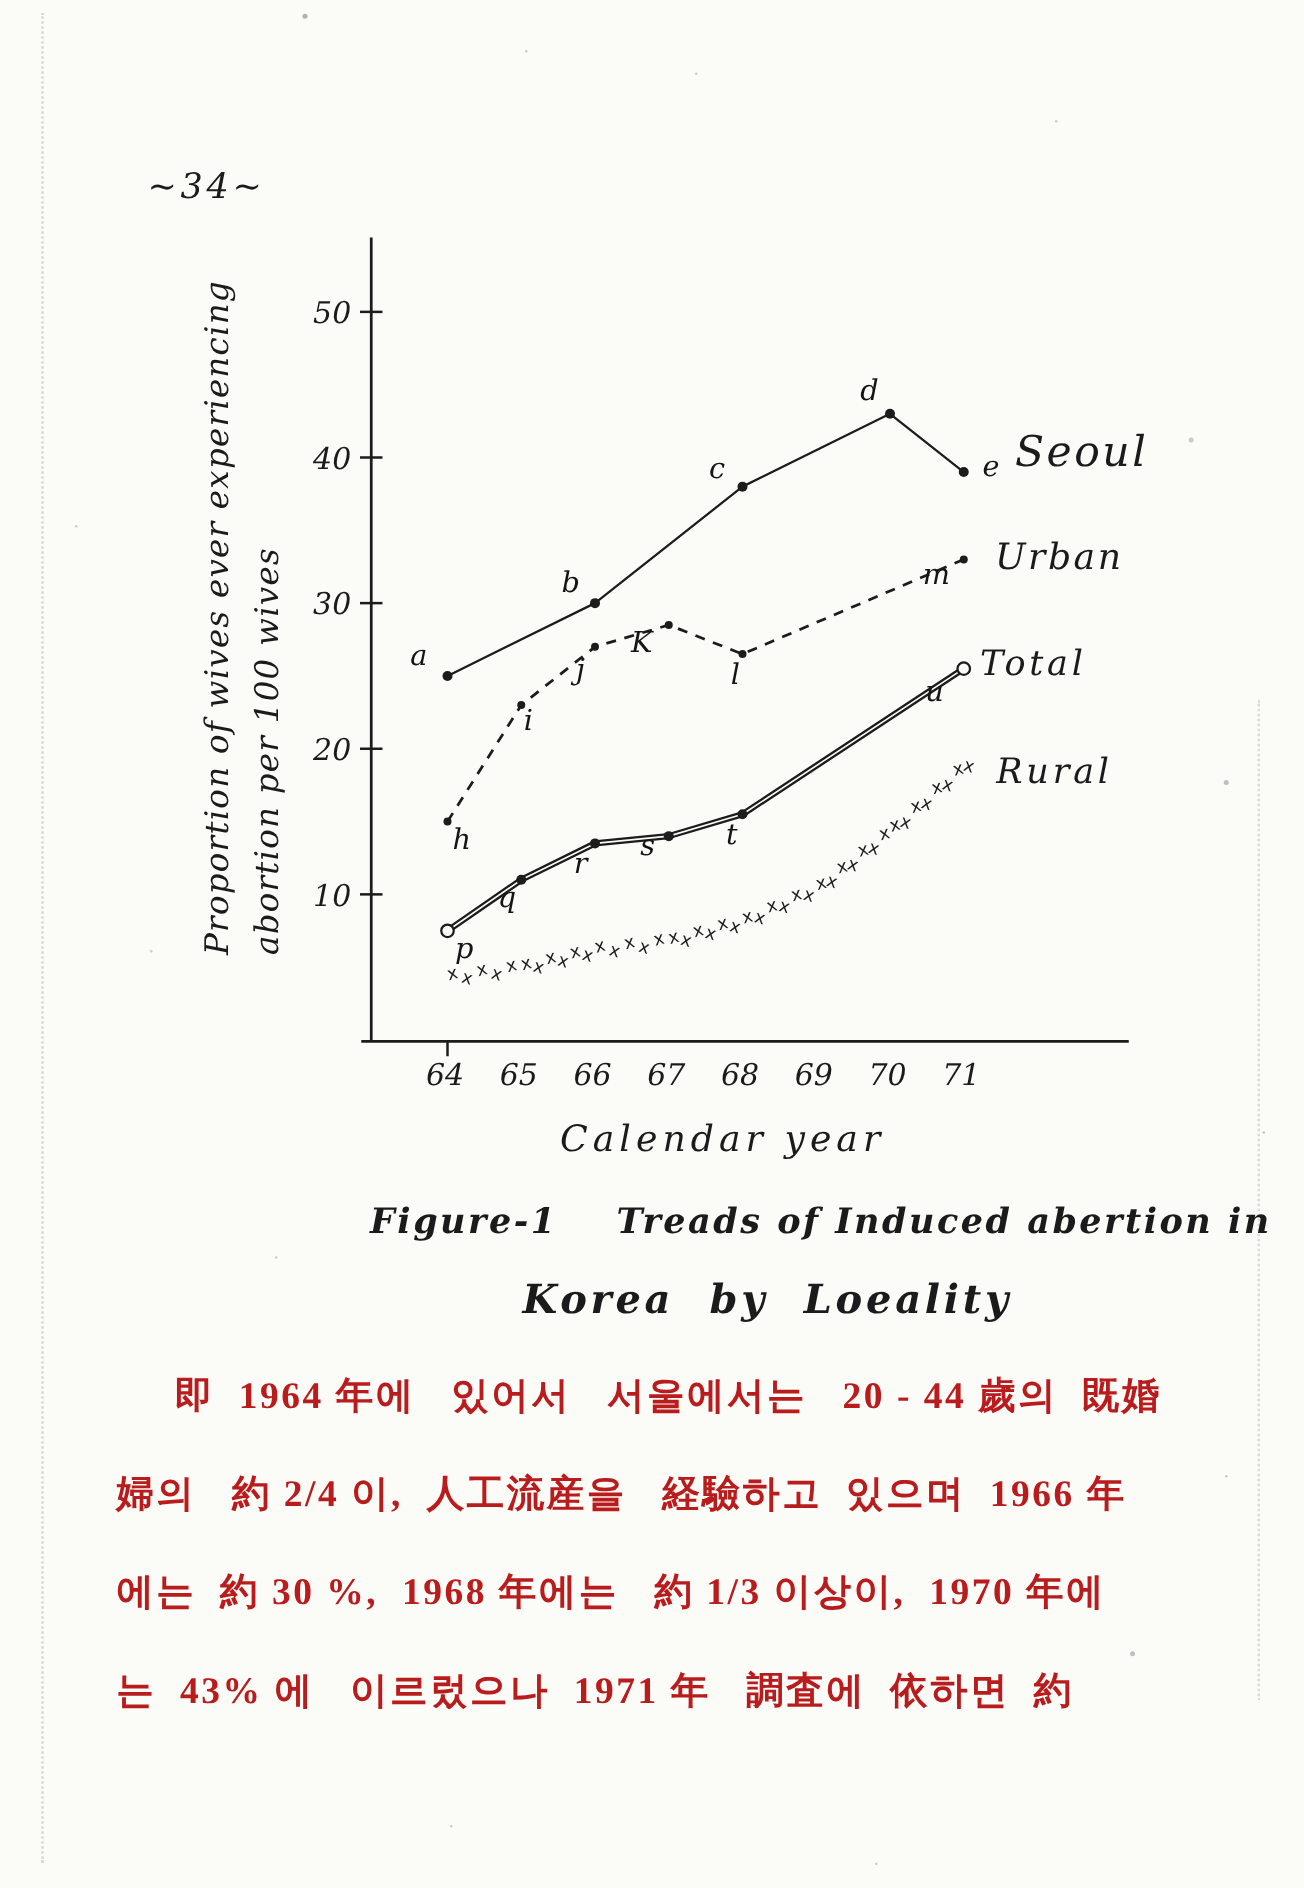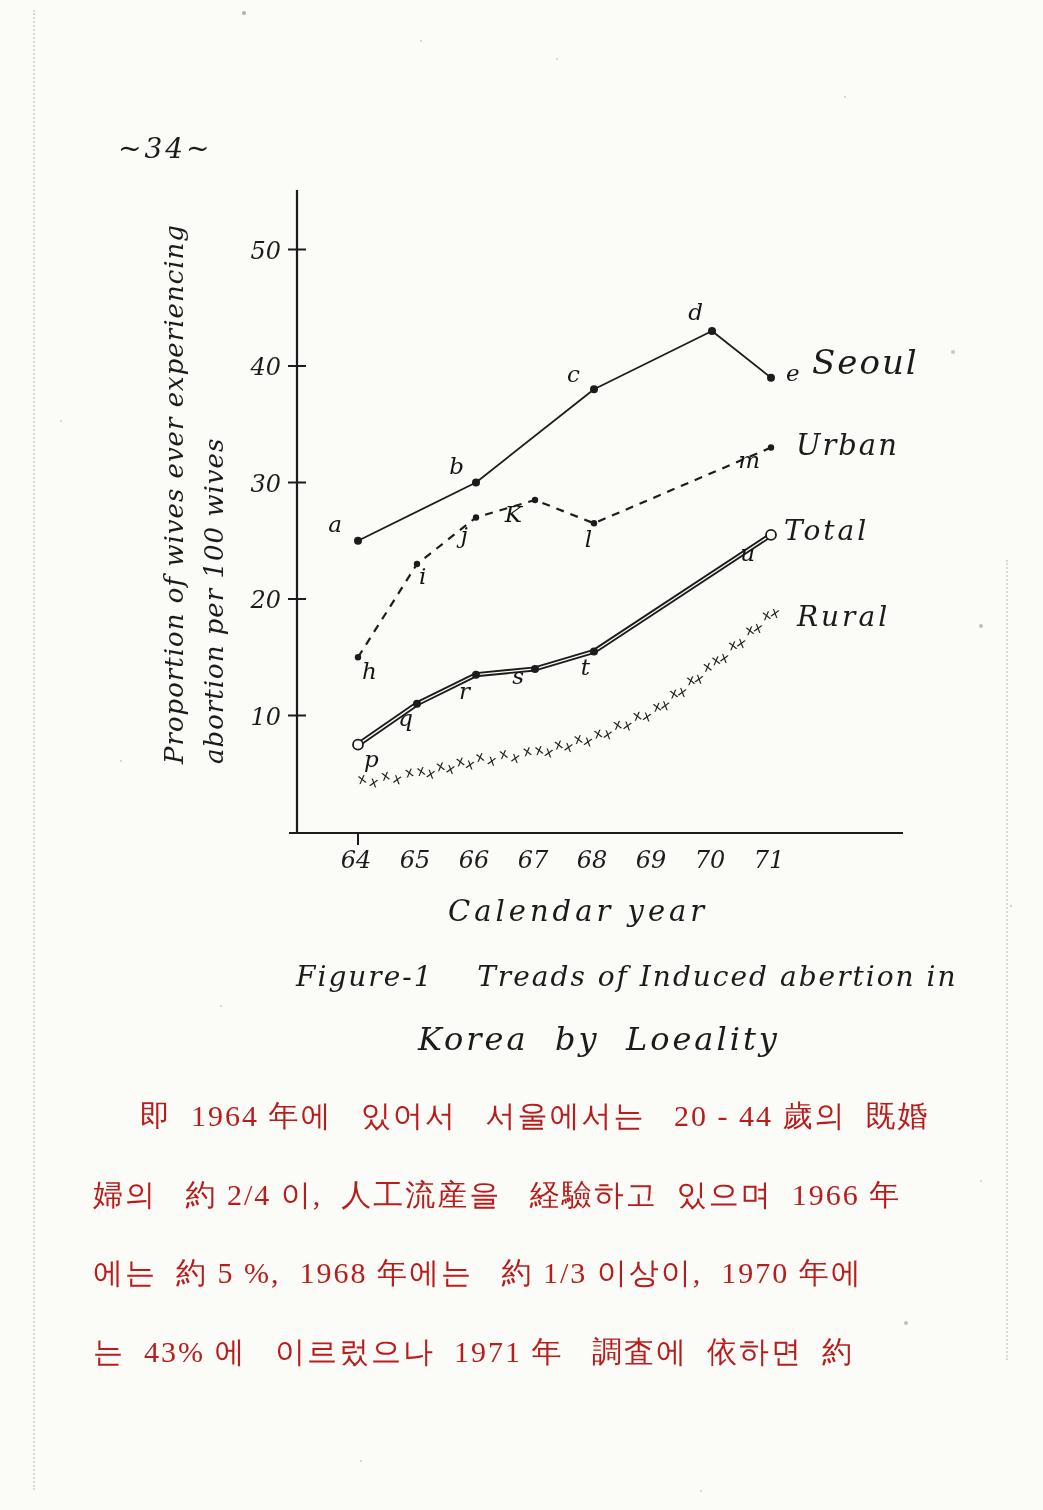--- a/index.html
+++ b/index.html
@@ -5,21 +5,21 @@
   html,body{margin:0;padding:0;}
   body{
     width:1043px;height:1510px;
     background:#fbfbf8;
     position:relative;
     overflow:hidden;
     font-family:"DejaVu Serif", serif;
     color:#1c1c1c;
   }
   .abs{position:absolute;}
-  .pre{white-space:pre;}
+  .pre{white-space:pre;font-weight:bold;}
   .hwtxt{ 
     font-family:"DejaVu Serif", serif;
     font-style:italic;
     color:#1b1b1b;
   }
   .cjk{ 
     font-family:"Liberation Serif","DejaVu Serif", serif;
     color:#b91c1c;
     font-size:30px;
     letter-spacing:2px;
@@ -197,14 +197,14 @@
 <div id="legend-total" class="abs hwtxt">Total</div>
 <div id="legend-rural" class="abs hwtxt">Rural</div>
 
 <div id="xlabel" class="abs hwtxt">Calendar year</div>
 
 <div id="caption-line1" class="abs hwtxt pre">Figure-1    Treads of Induced abertion in</div>
 <div id="caption-line2" class="abs hwtxt pre">Korea  by  Loeality</div>
 
 <div id="body-line1" class="abs cjk pre">即  1964 年에   있어서   서울에서는   20 - 44 歲의  既婚</div>
 <div id="body-line2" class="abs cjk pre">婦의   約 2/4 이,  人工流産을   経驗하고  있으며  1966 年</div>
-<div id="body-line3" class="abs cjk pre">에는  約 5 %,  1968 年에는   約 1/3 이상이,  1970 年에</div>
+<div id="body-line3" class="abs cjk pre">에는  約 30 %,  1968 年에는   約 1/3 이상이,  1970 年에</div>
 <div id="body-line4" class="abs cjk pre">는  43% 에   이르렀으나  1971 年   調査에  依하면  約</div>
 
 </body></html>

